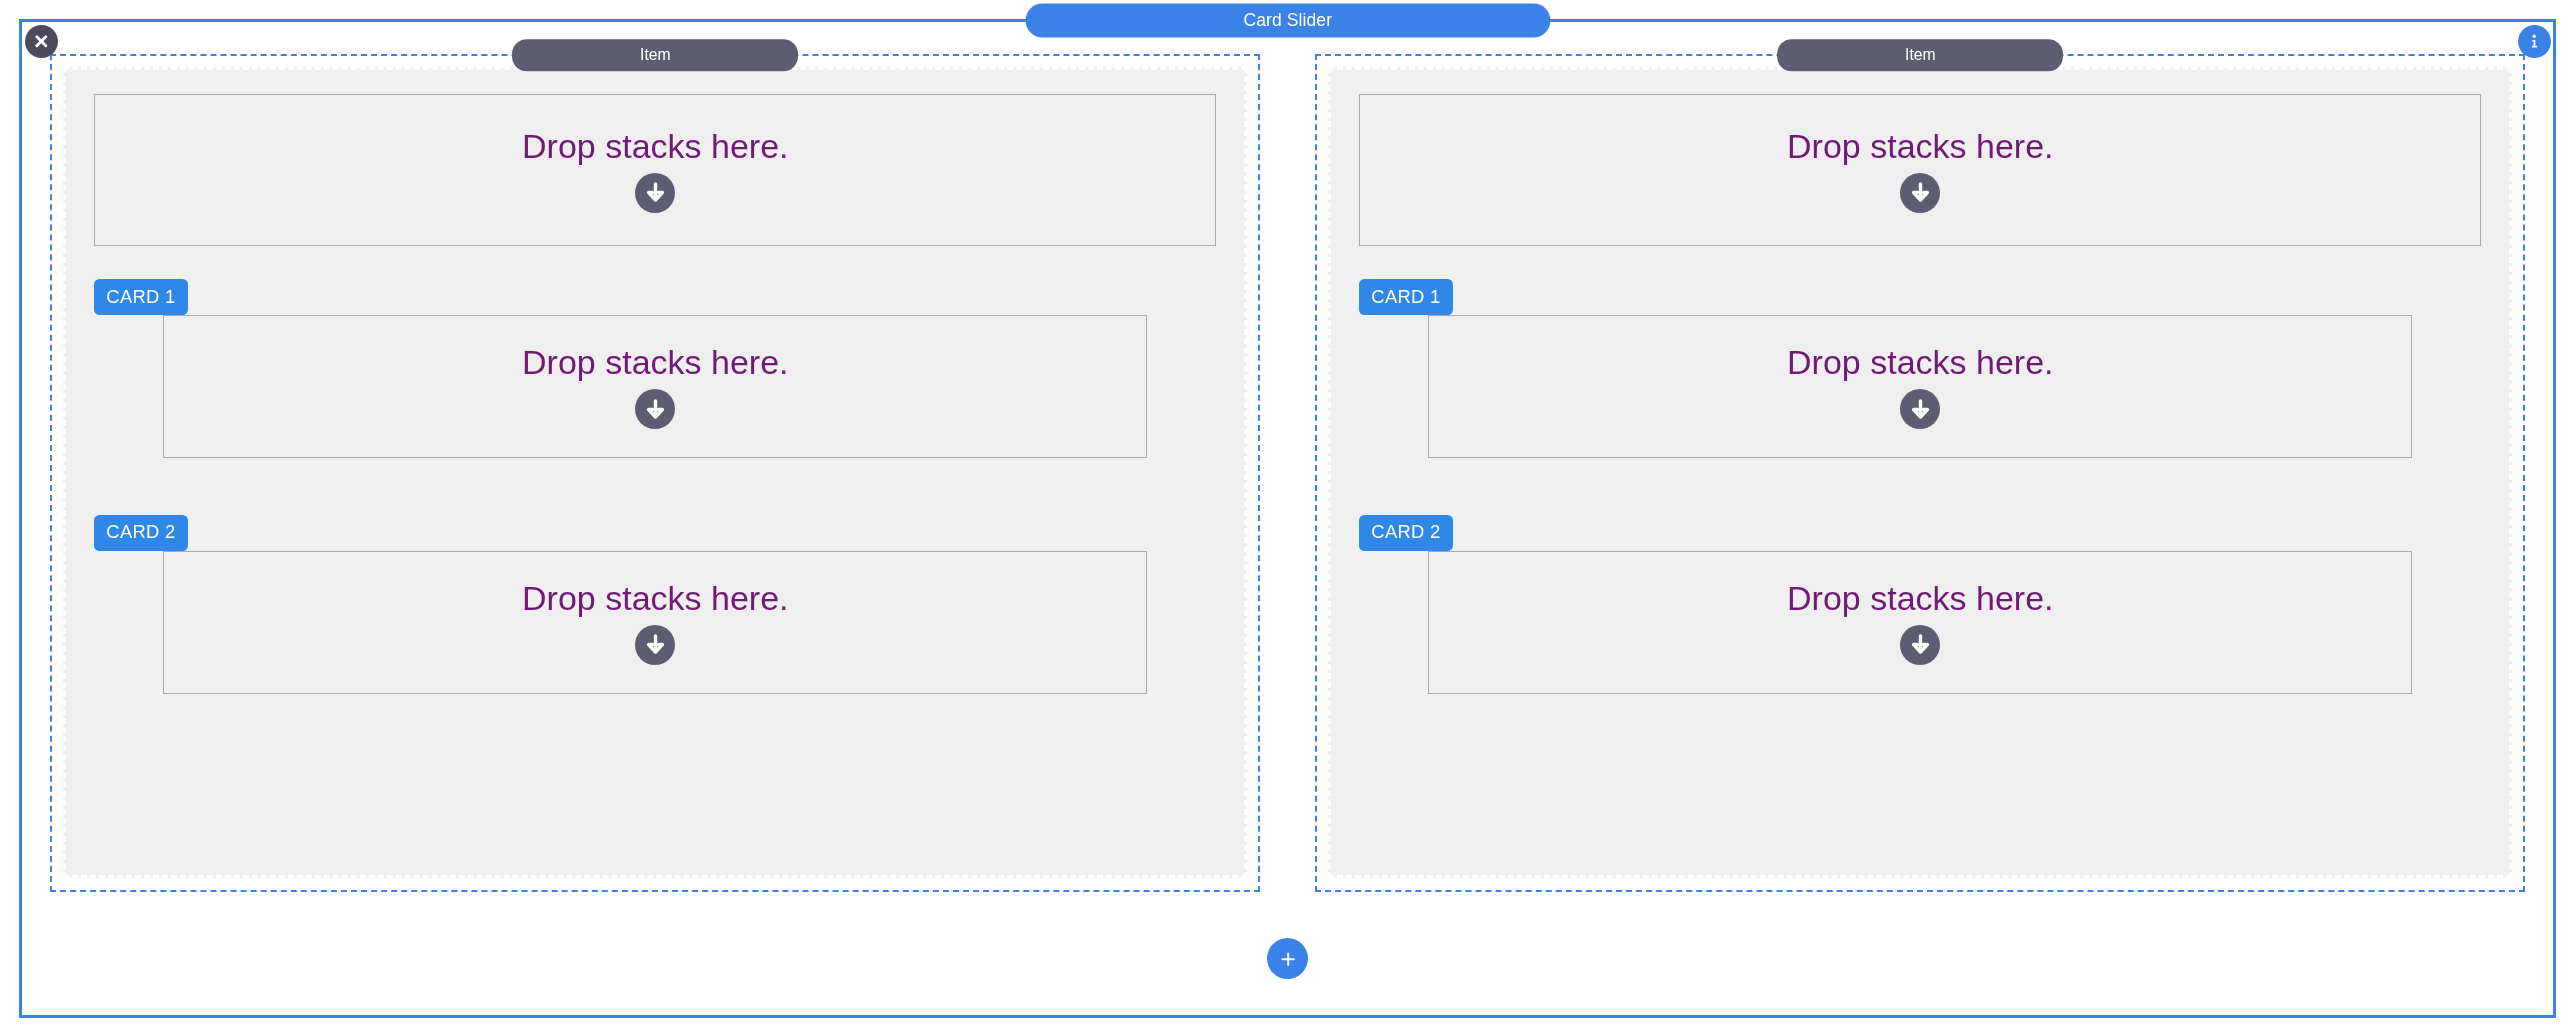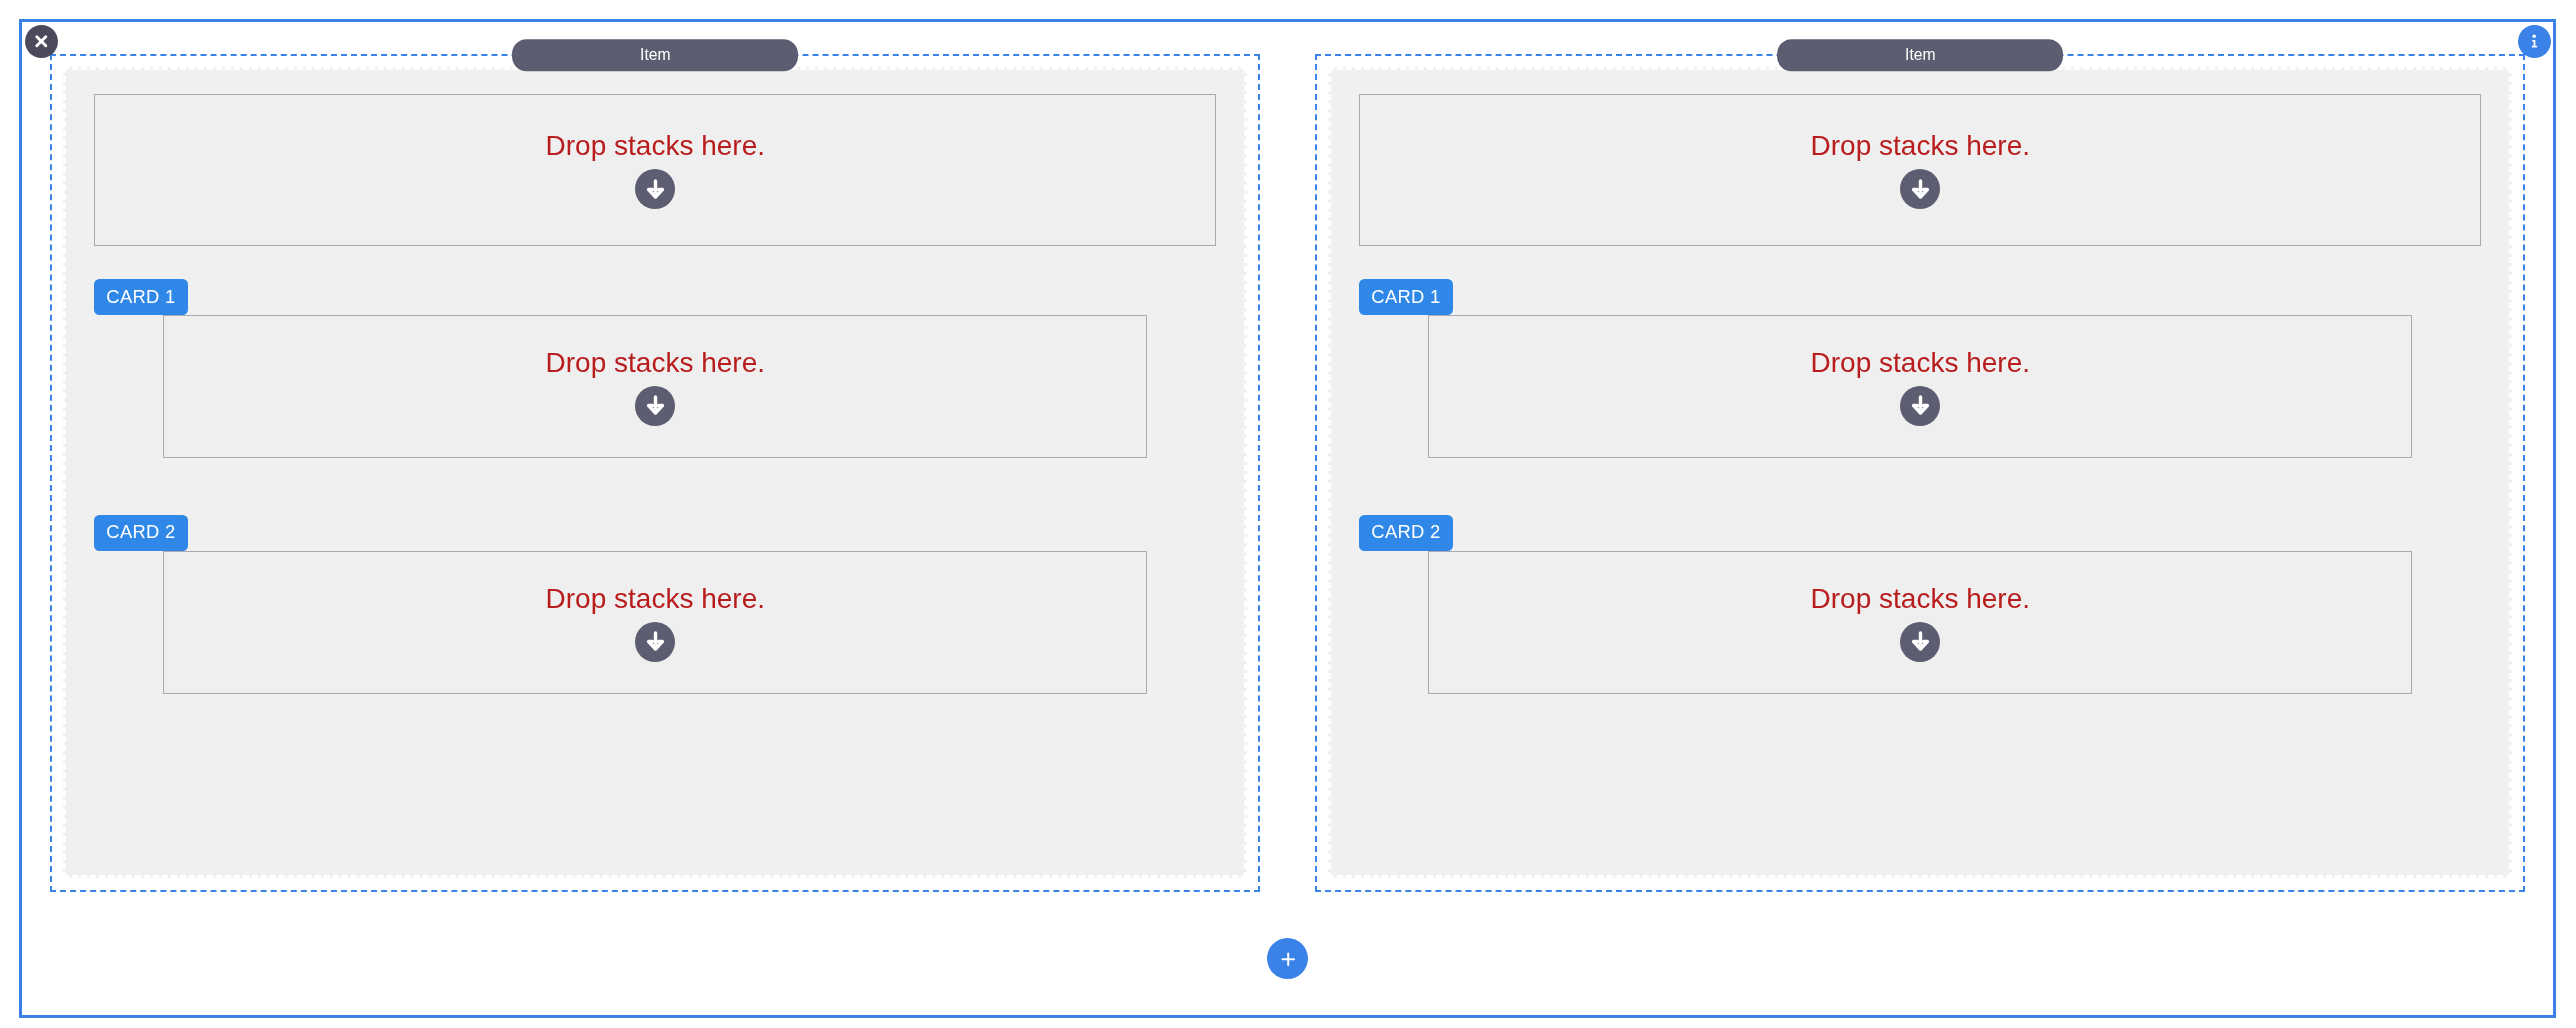--- a/index.html
+++ b/index.html
@@ -141,22 +141,22 @@
     height: 152px;
     margin-bottom: 33px;
   }
   .dropzone.card-zone {
     height: 143px;
     margin-left: 69px;
     margin-right: 69px;
   }
 
   .dz-text {
-    font-size: 28px;
-    color: #b91c1c;
+    font-size: 34px;
+    color: #701a75;
     line-height: 1.1;
     user-select: none;
   }
 
   .dz-arrow {
     width: 40px;
     height: 40px;
     border-radius: 50%;
     background: #5c5d70;
     display: flex;
@@ -214,20 +214,21 @@
     </svg>
   </div>
 
   <div class="info-handle">
     <svg viewBox="0 0 24 24" aria-hidden="true">
       <circle cx="12" cy="5.6" r="2.2" fill="#ffffff"></circle>
       <path d="M9.6 10.4 h3.9 v7.6 h2.3 v2.3 H9.0 v-2.3 h2.2 v-5.3 H9.6 z" fill="#ffffff"></path>
     </svg>
   </div>
 
+  <div class="component-title">Card Slider</div>
 
   <div class="canvas">
 
     <div class="items-row">
 
       <div class="item-panel">
         <div class="item-badge">Item</div>
 
         <div class="item-content">
 

